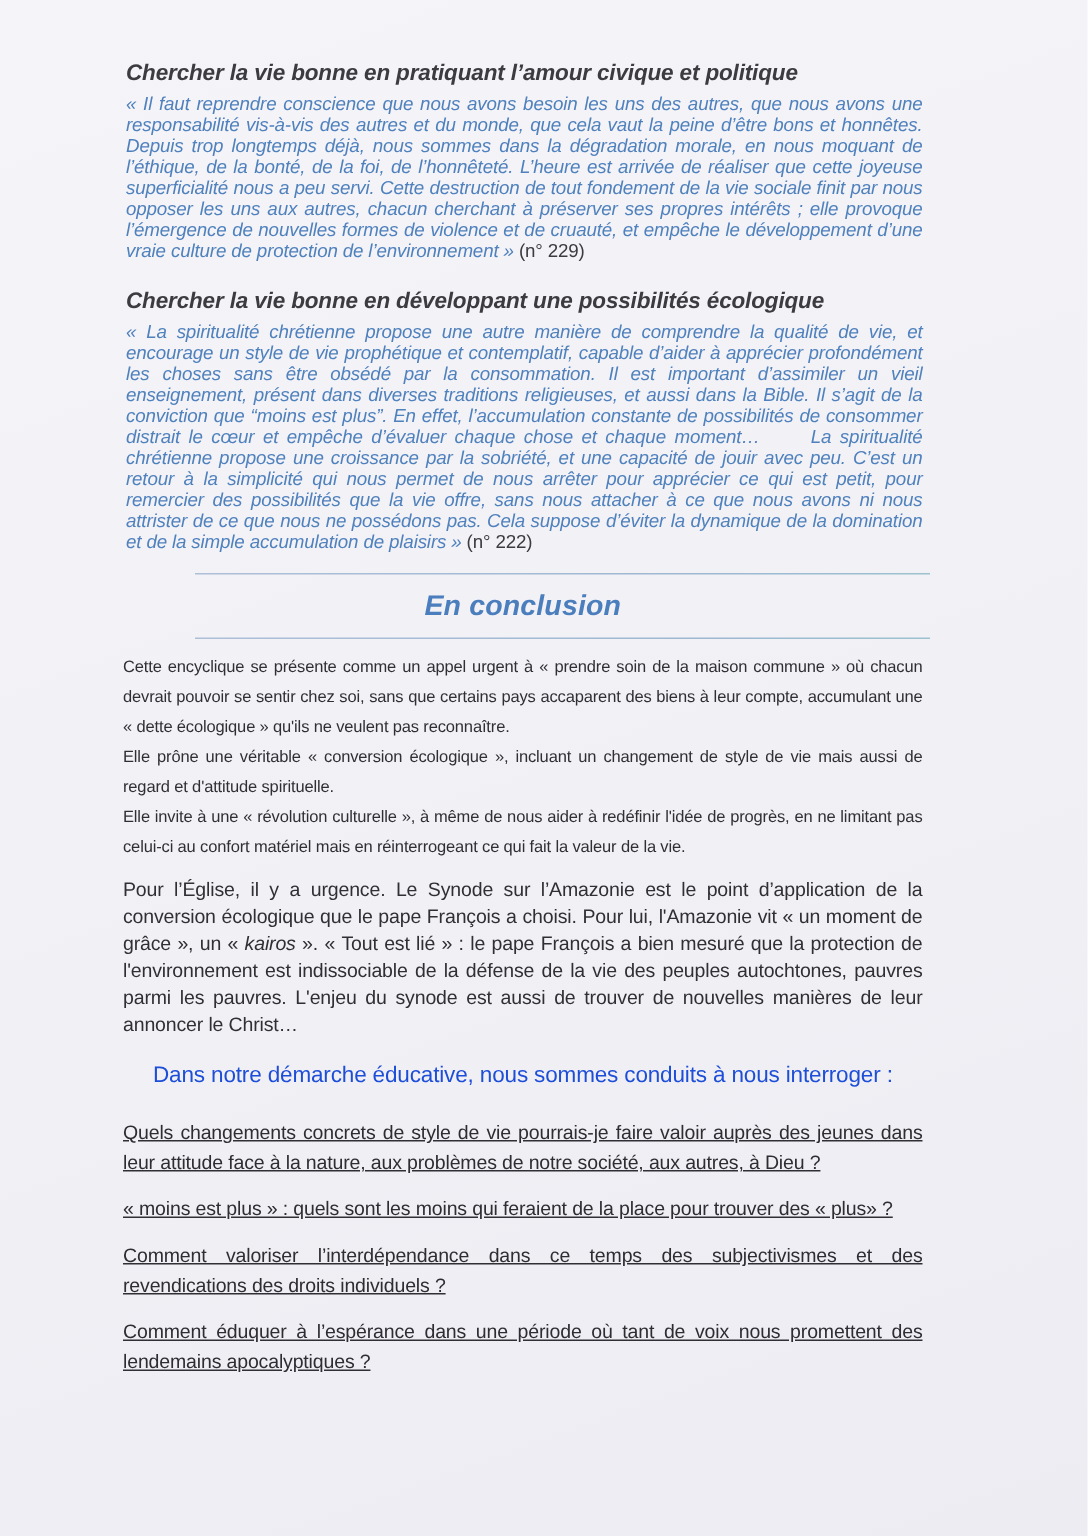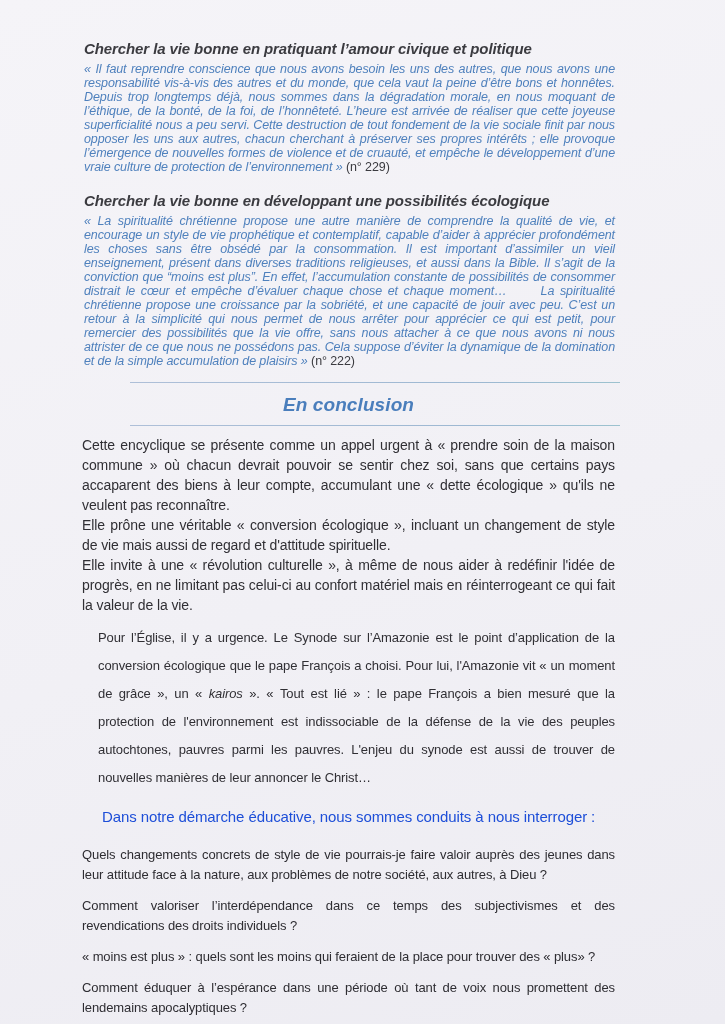--- a/index.html
+++ b/index.html
@@ -37,31 +37,31 @@
     height: 1px; width: 490px; margin-left: 48px;
     background: linear-gradient(90deg, #aebfd8 0%, #9db8d2 70%, #9cc2cf 100%);
   }
   .rule-top { margin-top: 4px; }
   .conclusion-title {
     text-align: center; font-size: 19px; font-weight: bold; font-style: italic;
     color: #4a7ebc; margin: 11px 0 9px 0; letter-spacing: 0.1px;
   }
   .rule-bottom { margin-bottom: 9px; }
   
-  .concl-block { font-size: 14px; line-height: 20px; text-align: justify; letter-spacing: -0.1px; }
+  .concl-block { font-size: 11px; line-height: 20px; text-align: justify; letter-spacing: -0.1px; }
   .concl-block p { margin: 0; }
-  .synode { margin-top: 9px; font-size: 13px; line-height: 28px; text-align: justify; letter-spacing: -0.1px; margin-left: 16px; }
+  .synode { margin-top: 9px; font-size: 13px; line-height: 18px; text-align: justify; letter-spacing: -0.1px; }
   .synode .kairos { font-style: italic; }
   
   .prompt {
     margin: 16px 0 0 20px;
     font-size: 15px; color: #1d4ed8; letter-spacing: -0.1px;
   }
   
-  .questions { margin-top: 20px; }
+  .questions { margin-top: 20px; text-decoration: underline; }
   .question {
     font-size: 13px; line-height: 20px; text-align: justify;
     letter-spacing: -0.1px; margin: 0 0 11px 0; color: #2e2d32;
   }
 </style>
 </head>
 <body>
 
 <div class="page">
 
@@ -86,18 +86,18 @@
     <p>Elle prône une véritable «&nbsp;conversion écologique&nbsp;», incluant un changement de style de vie mais aussi de regard et d'attitude spirituelle.</p>
     <p>Elle invite à une «&nbsp;révolution culturelle&nbsp;», à même de nous aider à redéfinir l'idée de progrès, en ne limitant pas celui-ci au confort matériel mais en réinterrogeant ce qui fait la valeur de la vie.</p>
   </div>
 
   <p class="synode"><span>Pour l’Église, il y a urgence. Le Synode sur l’Amazonie est le point d’application de la conversion écologique que le pape François a choisi. Pour lui, l'Amazonie vit «&nbsp;un moment de grâce&nbsp;», un «&nbsp;</span><span class="kairos">kairos</span><span>&nbsp;». «&nbsp;Tout est lié&nbsp;»&nbsp;: le pape François a bien mesuré que la protection de l'environnement est indissociable de la défense de la vie des peuples autochtones, pauvres parmi les pauvres. L'enjeu du synode est aussi de trouver de nouvelles manières de leur annoncer le Christ…</span></p>
 
   <p class="prompt">Dans notre démarche éducative, nous sommes conduits à nous interroger&nbsp;:</p>
 
   <div class="questions">
     <p class="question">Quels changements concrets de style de vie pourrais-je faire valoir auprès des jeunes dans leur attitude face à la nature, aux problèmes de notre société, aux autres, à Dieu&nbsp;?</p>
+    <p class="question">«&nbsp;moins est plus&nbsp;»&nbsp;: quels sont les moins qui feraient de la place pour trouver des «&nbsp;plus»&nbsp;?</p>
     <p class="question">Comment valoriser l’interdépendance dans ce temps des subjectivismes et des revendications des droits individuels&nbsp;?</p>
-    <p class="question">«&nbsp;moins est plus&nbsp;»&nbsp;: quels sont les moins qui feraient de la place pour trouver des «&nbsp;plus»&nbsp;?</p>
     <p class="question">Comment éduquer à l’espérance dans une période où tant de voix nous promettent des lendemains apocalyptiques&nbsp;?</p>
   </div>
 
 </div>
 
 </body></html>

